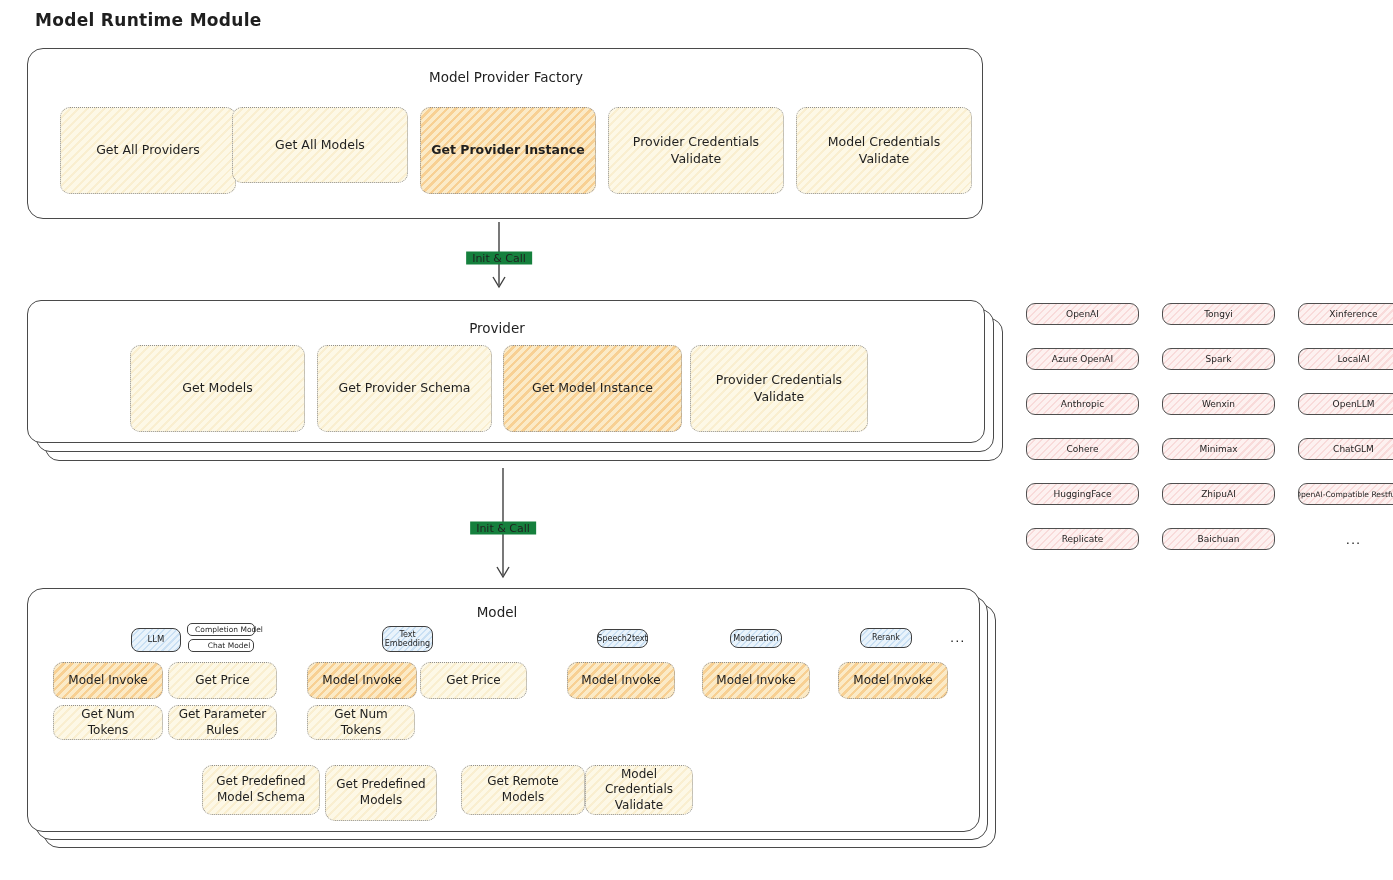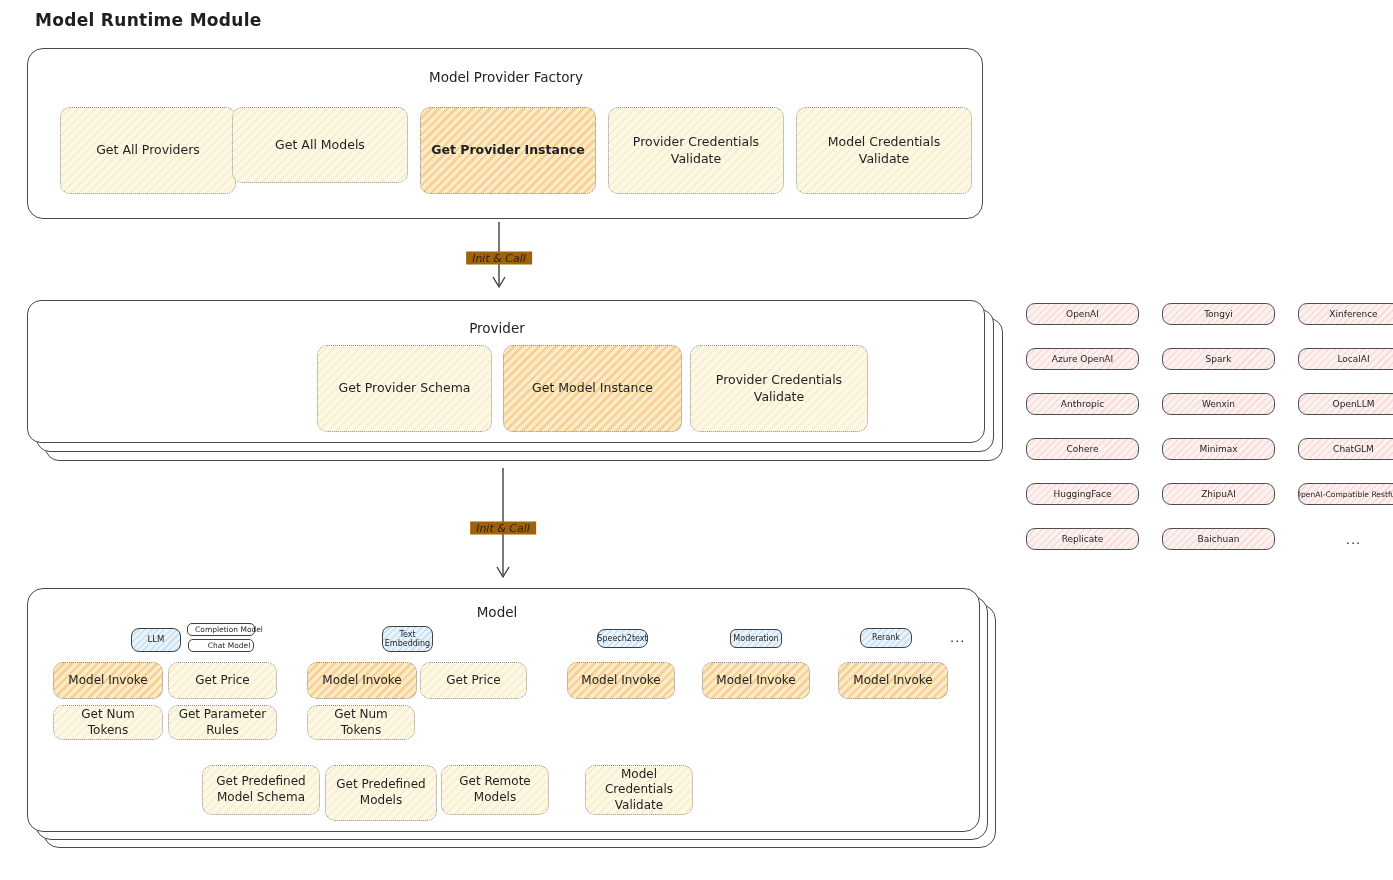--- a/index.html
+++ b/index.html
@@ -53,22 +53,22 @@
   }
   .minitab{
     position:absolute;display:flex;align-items:center;justify-content:center;text-align:center;
     border:1.2px solid #3f3f3f;border-radius:5px;font-size:7.5px;background:#ffffff;box-sizing:border-box;
     white-space:nowrap;
     padding-left:16px;
   }
   .dots{position:absolute;font-size:13px;letter-spacing:1px;}
   .arrow{position:absolute;}
   .arrow-label{
-    position:absolute;transform:translate(-50%,-50%);background:#a16207;padding:0 6px;
-    font-size:11px;white-space:nowrap;font-style:italic;
+    position:absolute;transform:translate(-50%,-50%);background:#15803d;padding:0 6px;
+    font-size:11px;white-space:nowrap;
   }
 </style>
 </head>
 <body>
 
 <div class="canvas">
 
   <div class="main-title">Model Runtime Module</div>
 
   <div class="sheet" style="left:27px;top:48px;width:956px;height:171px;"></div>
@@ -92,20 +92,23 @@
   <svg class="arrow" style="left:489px;top:222px;" width="20" height="70">
     <line x1="10" y1="0" x2="10" y2="63" stroke="#3f3f3f" stroke-width="1.4"></line>
     <polyline points="4,55 10,65 16,55" fill="none" stroke="#3f3f3f" stroke-width="1.4"></polyline>
   </svg>
   <div class="arrow-label" style="left:499px;top:258px;">Init &amp; Call</div>
 
   <div class="sheet" style="left:45px;top:318px;width:958px;height:143px;border-radius:14px;"></div>
   <div class="sheet" style="left:36px;top:309px;width:958px;height:143px;border-radius:14px;"></div>
   <div class="sheet" style="left:27px;top:300px;width:958px;height:143px;border-radius:14px;"></div>
   <div class="sheet-title" style="left:497px;top:320px;">Provider</div>
+  <div class="node light" style="left:130px;top:345px;width:175px;height:87px;">
+      <span>Get Models</span>
+    </div>
   <div class="node light" style="left:317px;top:345px;width:175px;height:87px;">
       <span>Get Provider Schema</span>
     </div>
   <div class="node hl" style="left:503px;top:345px;width:179px;height:87px;">
       <span>Get Model Instance</span>
     </div>
   <div class="node light" style="left:690px;top:345px;width:178px;height:87px;">
       <span>Provider Credentials Validate</span>
     </div>
 
@@ -139,21 +142,21 @@
   <div class="sheet" style="left:43px;top:604px;width:953px;height:244px;"></div>
   <div class="sheet" style="left:35px;top:596px;width:953px;height:244px;"></div>
   <div class="sheet" style="left:27px;top:588px;width:953px;height:244px;"></div>
   <div class="sheet-title" style="left:497px;top:604px;">Model</div>
 
   <div class="tab" style="left:131px;top:628px;width:50px;height:24px;font-size:8.5px;">LLM</div>
   <div class="minitab" style="left:187px;top:623px;width:68px;height:13px;">Completion Model</div>
   <div class="minitab" style="left:188px;top:639px;width:66px;height:13px;">Chat Model</div>
   <div class="tab" style="left:382px;top:626px;width:51px;height:26px;">Text Embedding</div>
   <div class="tab" style="left:597px;top:629px;width:51px;height:19px;">Speech2text</div>
-  <div class="tab" style="left:730px;top:629px;width:52px;height:19px;border-radius:6px;">Moderation</div>
+  <div class="tab" style="left:730px;top:629px;width:52px;height:19px;">Moderation</div>
   <div class="tab" style="left:860px;top:628px;width:52px;height:20px;">Rerank</div>
   <div class="dots" style="left:950px;top:630px;">...</div>
 
   <div class="node hl" style="left:53px;top:662px;width:110px;height:37px;font-size:12px;">
       <span>Model Invoke</span>
     </div>
   <div class="node light" style="left:168px;top:662px;width:109px;height:37px;font-size:12px;">
       <span>Get Price</span>
     </div>
   <div class="node hl" style="left:307px;top:662px;width:110px;height:37px;font-size:12px;">
@@ -181,20 +184,20 @@
   <div class="node light" style="left:307px;top:705px;width:108px;height:35px;font-size:12px;">
       <span>Get Num Tokens</span>
     </div>
 
   <div class="node light" style="left:202px;top:765px;width:118px;height:50px;font-size:12px;">
       <span>Get Predefined Model Schema</span>
     </div>
   <div class="node light" style="left:325px;top:765px;width:112px;height:56px;font-size:12px;">
       <span>Get Predefined Models</span>
     </div>
-  <div class="node light" style="left:441px;top:765px;width:108px;height:50px;font-size:12px;">
+  <div class="node light" style="left:461px;top:765px;width:124px;height:50px;font-size:12px;">
       <span>Get Remote Models</span>
     </div>
   <div class="node light" style="left:585px;top:765px;width:108px;height:50px;font-size:12px;">
       <span>Model Credentials Validate</span>
     </div>
 
 </div>
 
 </body></html>

